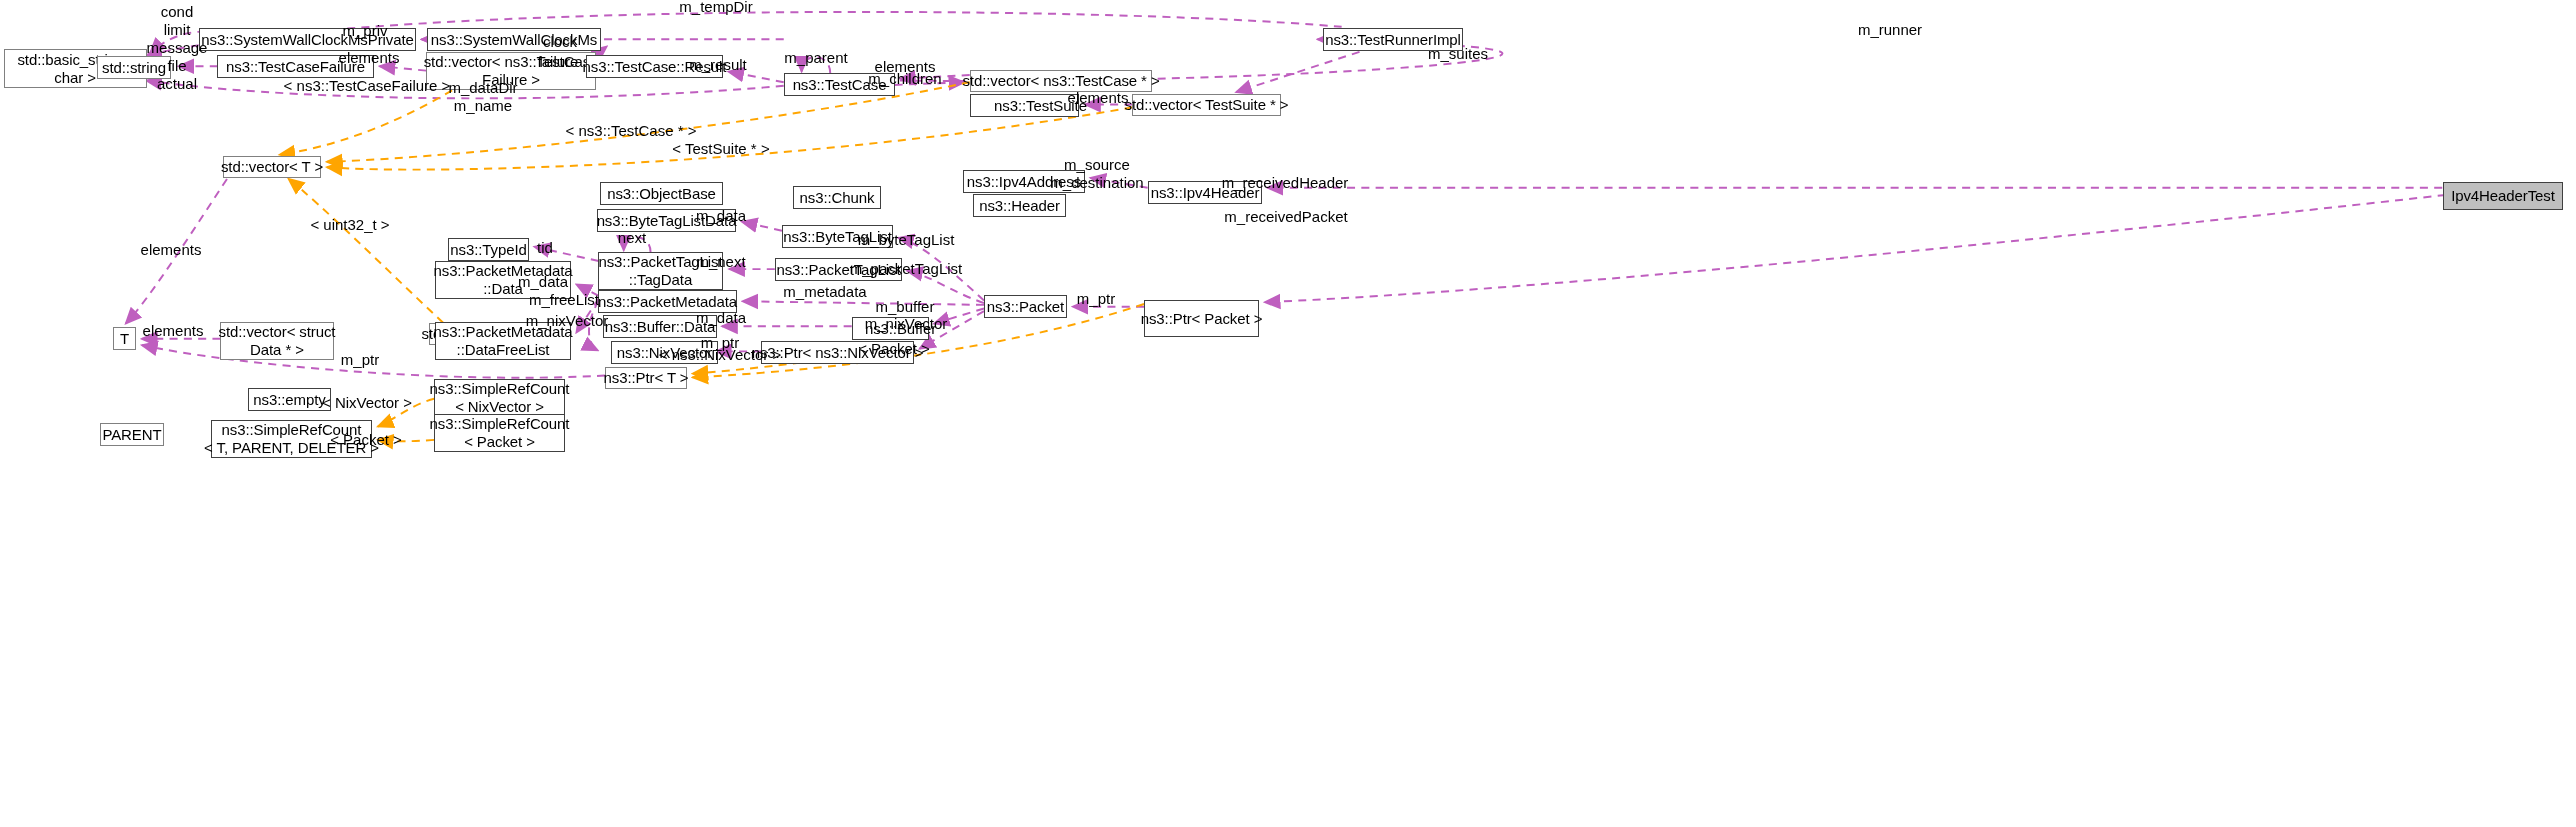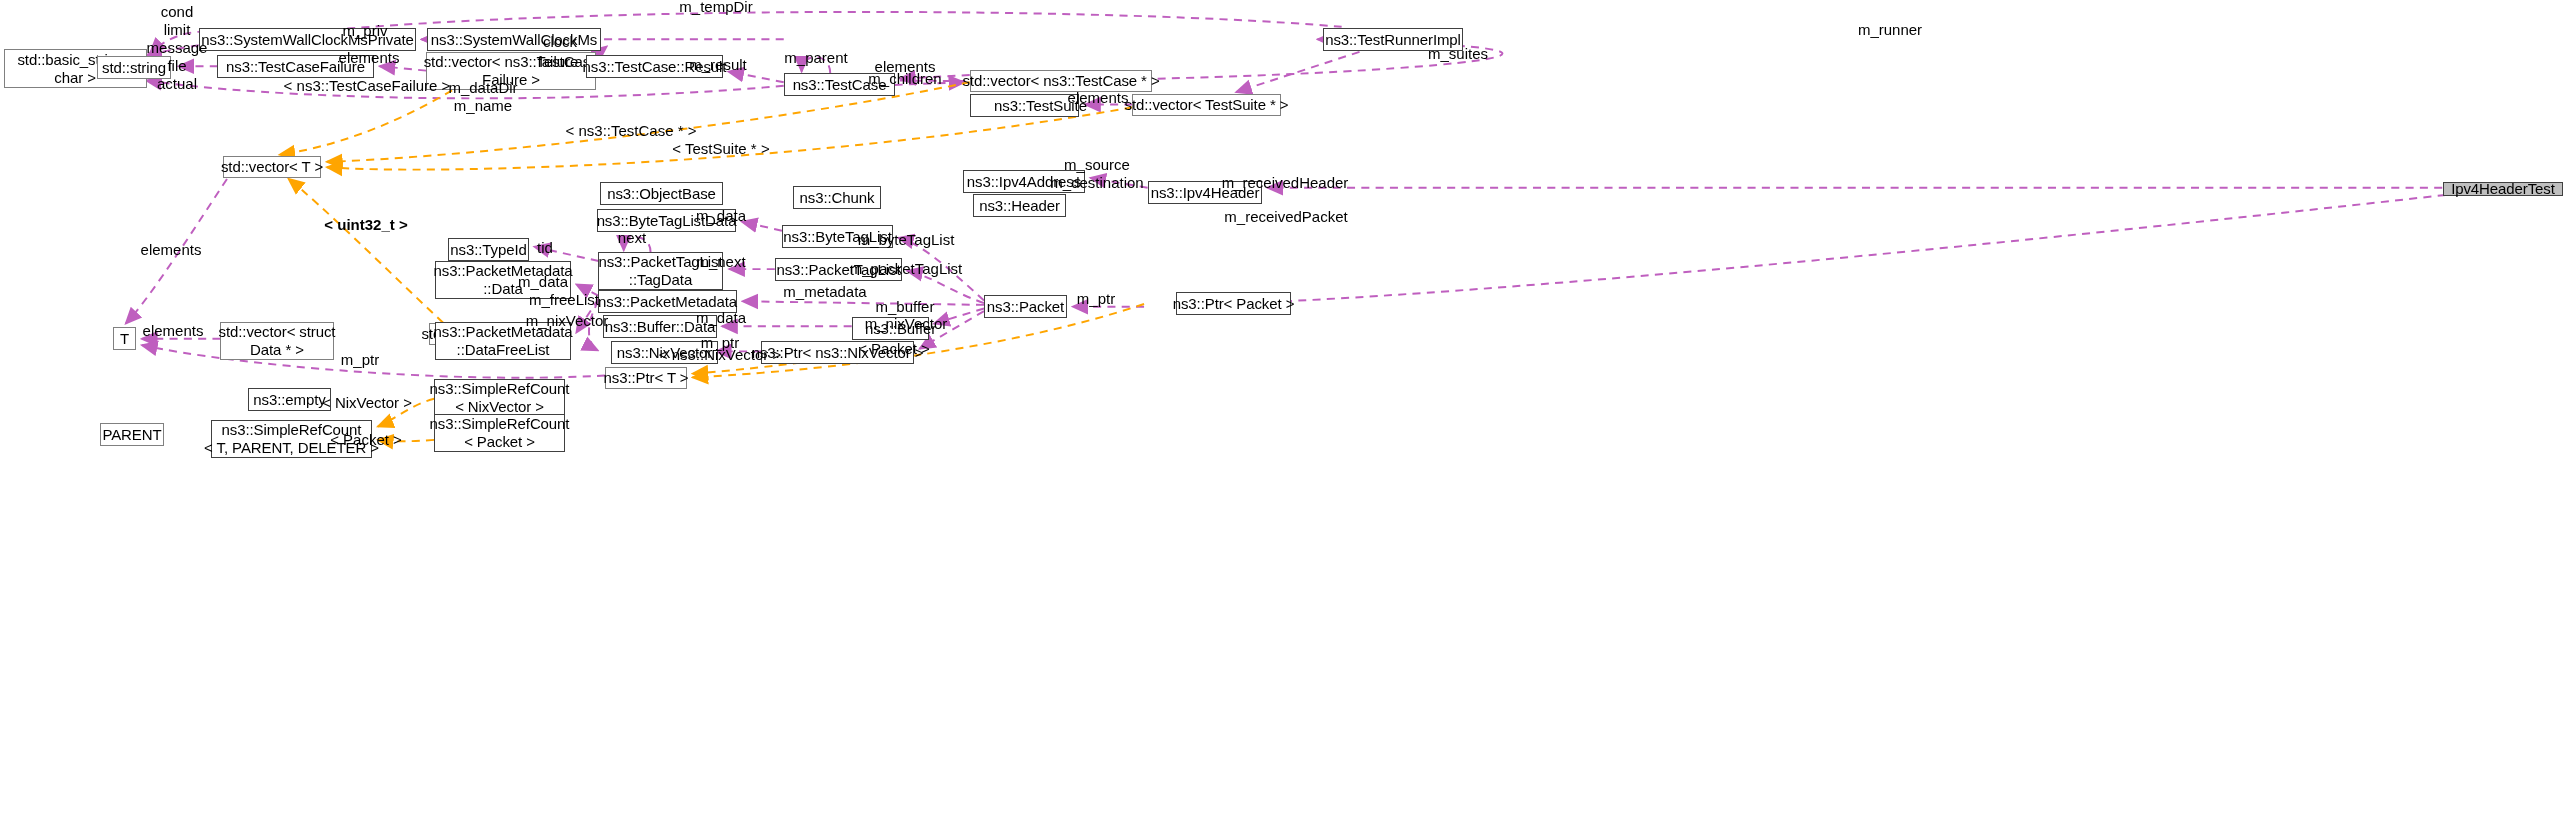--- a/index.html
+++ b/index.html
@@ -163,41 +163,41 @@
       <div class="node" style="left: 970px; top: 70px; width: 182px; height: 22.4px;">std::vector&lt; ns3::TestCase * &gt;</div>
       <div class="node solid" style="left: 970px; top: 94px; width: 109px; height: 23px; padding-left: 32px;">ns3::TestSuite</div>
       <div class="node" style="left: 1132px; top: 94px; width: 149px; height: 22.4px;">std::vector&lt; TestSuite * &gt;</div>
       <div class="node solid" style="left: 1323px; top: 28px; width: 140px; height: 23px;">ns3::TestRunnerImpl</div>
       <div class="node" style="left: 223px; top: 156px; width: 98px; height: 22.4px;">std::vector&lt; T &gt;</div>
       <div class="node solid" style="left: 600px; top: 182px; width: 123px; height: 23px;">ns3::ObjectBase</div>
       <div class="node solid" style="left: 793px; top: 186px; width: 88px; height: 23px;">ns3::Chunk</div>
       <div class="node solid" style="left: 963px; top: 170px; width: 122px; height: 23px;">ns3::Ipv4Address</div>
       <div class="node solid" style="left: 973px; top: 194px; width: 93px; height: 23px;">ns3::Header</div>
       <div class="node solid" style="left: 1148px; top: 181px; width: 114px; height: 23px;">ns3::Ipv4Header</div>
-      <div class="node highlight" style="left: 2443px; top: 182px; width: 120px; height: 14px;">Ipv4HeaderTest</div>
+      <div class="node highlight" style="left: 2443px; top: 182px; width: 120px; height: 28px;">Ipv4HeaderTest</div>
       <div class="node solid" style="left: 597px; top: 209px; width: 139px; height: 23px;">ns3::ByteTagListData</div>
       <div class="node solid" style="left: 782px; top: 225px; width: 111px; height: 23px;">ns3::ByteTagList</div>
       <div class="node solid" style="left: 448px; top: 238px; width: 81px; height: 23px;">ns3::TypeId</div>
       <div class="node solid" style="left: 598px; top: 252px; width: 125px; height: 38px;">ns3::PacketTagList
 ::TagData</div>
       <div class="node solid" style="left: 775px; top: 258px; width: 127px; height: 23px;">ns3::PacketTagList</div>
       <div class="node solid" style="left: 435px; top: 261px; width: 136px; height: 38px;">ns3::PacketMetadata
 ::Data</div>
       <div class="node solid" style="left: 598px; top: 290px; width: 139px; height: 23px;">ns3::PacketMetadata</div>
       <div class="node" style="left: 429px; top: 323px; width: 131px; height: 22.4px;">std::vector&lt; uint32_t &gt;</div>
       <div class="node" style="left: 220px; top: 322px; width: 114px; height: 38px;">std::vector&lt; struct
 Data * &gt;</div>
       <div class="node solid" style="left: 435px; top: 322px; width: 136px; height: 38px;">ns3::PacketMetadata
 ::DataFreeList</div>
       <div class="node solid" style="left: 603px; top: 315px; width: 114px; height: 23px;">ns3::Buffer::Data</div>
       <div class="node solid" style="left: 852px; top: 317px; width: 77px; height: 23px; padding-left: 20px;">ns3::Buffer</div>
       <div class="node solid" style="left: 603px; top: 341px; width: 107px; height: 23px; margin-left: 8px;">ns3::NixVector</div>
       <div class="node solid" style="left: 761px; top: 341px; width: 153px; height: 23px;">ns3::Ptr&lt; ns3::NixVector &gt;</div>
       <div class="node solid" style="left: 984px; top: 295px; width: 83px; height: 23px;">ns3::Packet</div>
-      <div class="node solid" style="left: 1144px; top: 292px; width: 115px; height: 23px; margin-left: 32px;">ns3::Ptr&lt; Packet &gt;</div>
+      <div class="node solid" style="left: 1144px; top: 300px; width: 115px; height: 37px;">ns3::Ptr&lt; Packet &gt;</div>
       <div class="node" style="left: 113px; top: 327px; width: 23px; height: 23px;">T</div>
       <div class="node" style="left: 605px; top: 367px; width: 82px; height: 22.4px;">ns3::Ptr&lt; T &gt;</div>
       <div class="node solid" style="left: 232px; top: 388px; width: 83px; height: 23px; margin-left: 16px;">ns3::empty</div>
       <div class="node solid" style="left: 434px; top: 379px; width: 131px; height: 38px;">ns3::SimpleRefCount
 &lt; NixVector &gt;</div>
       <div class="node solid" style="left: 434px; top: 414px; width: 131px; height: 38px;">ns3::SimpleRefCount
 &lt; Packet &gt;</div>
       <div class="node" style="left: 100px; top: 423px; width: 64px; height: 23px;">PARENT</div>
       <div class="node solid" style="left: 211px; top: 420px; width: 161px; height: 38px;">ns3::SimpleRefCount
 &lt; T, PARENT, DELETER &gt;</div>
@@ -219,21 +219,21 @@
       <div class="edge-label" style="left: 367px; top: 86px;">&lt; ns3::TestCaseFailure &gt;</div>
       <div class="edge-label" style="left: 816px; top: 58px;">m_parent</div>
       <div class="edge-label" style="left: 905px; top: 67px;">elements</div>
       <div class="edge-label" style="left: 905px; top: 79px;">m_children</div>
       <div class="edge-label" style="left: 1098px; top: 98px;">elements</div>
       <div class="edge-label" style="left: 483px; top: 97px;">m_dataDir
 m_name</div>
       <div class="edge-label" style="left: 631px; top: 131px;">&lt; ns3::TestCase * &gt;</div>
       <div class="edge-label" style="left: 721px; top: 149px;">&lt; TestSuite * &gt;</div>
       <div class="edge-label" style="left: 171px; top: 250px;">elements</div>
-      <div class="edge-label" style="left: 366px; top: 225px; font-weight: bold;">&lt; uint32_t &gt;</div>
+      <div class="edge-label" style="left: 350px; top: 225px;">&lt; uint32_t &gt;</div>
       <div class="edge-label" style="left: 1097px; top: 174px;">m_source
 m_destination</div>
       <div class="edge-label" style="left: 1285px; top: 183px;">m_receivedHeader</div>
       <div class="edge-label" style="left: 1286px; top: 217px;">m_receivedPacket</div>
       <div class="edge-label" style="left: 721px; top: 216px;">m_data</div>
       <div class="edge-label" style="left: 906px; top: 240px;">m_byteTagList</div>
       <div class="edge-label" style="left: 632px; top: 238px;">next</div>
       <div class="edge-label" style="left: 545px; top: 248px;">tid</div>
       <div class="edge-label" style="left: 721px; top: 262px;">m_next</div>
       <div class="edge-label" style="left: 906px; top: 269px;">m_packetTagList</div>

